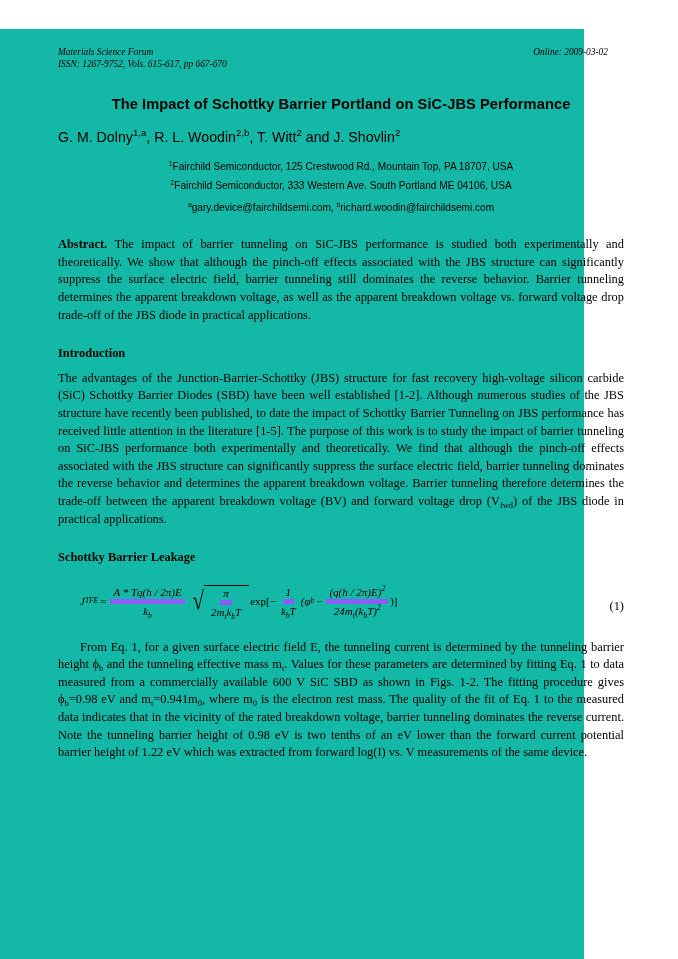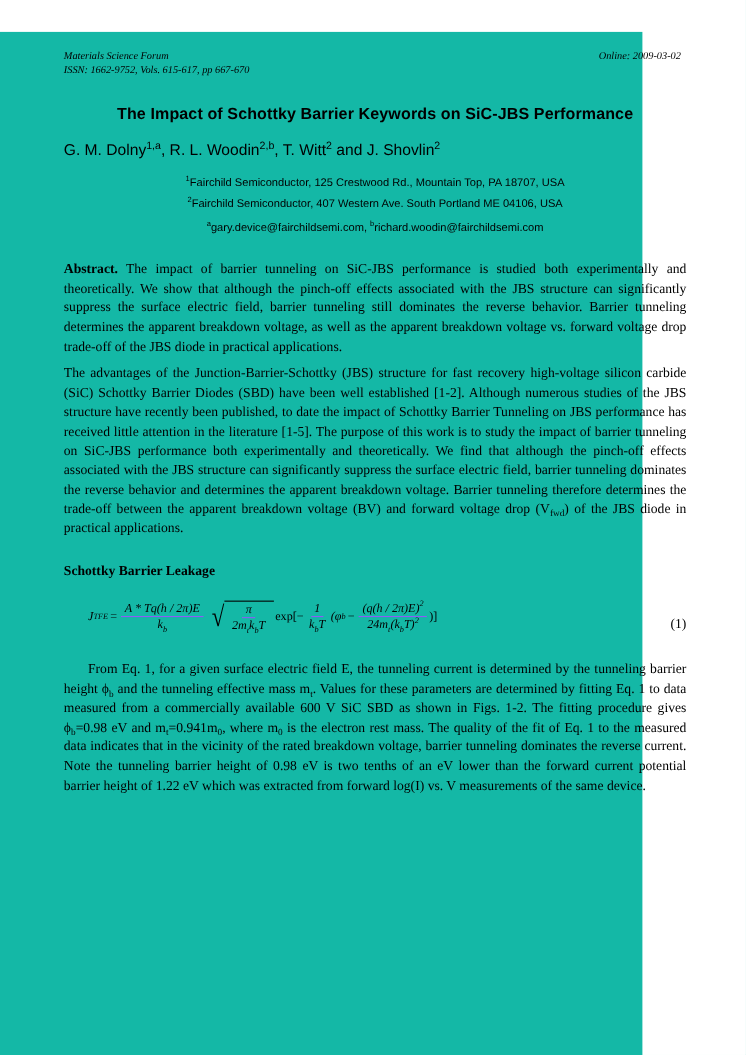--- a/index.html
+++ b/index.html
@@ -35,21 +35,21 @@
     position: relative;
     font-family: "Liberation Serif", serif;
     font-style: italic;
     font-size: 9.4px;
     line-height: 11.6px;
     color: #000;
   }
   .masthead-left { width: 420px; }
   .masthead-right {
     position: absolute;
-    right: 5px;
+    right: 16px;
     top: 0;
     font-style: italic;
     font-size: 9.4px;
     white-space: nowrap;
   }
 
   
   .title {
     margin-top: 26px;
     text-align: center;
@@ -148,21 +148,21 @@
   }
   .frac {
     display: inline-flex;
     flex-direction: column;
     align-items: center;
     vertical-align: middle;
     margin: 0 2px;
   }
   .frac > .num {
     padding: 0 3px 1px 3px;
-    border-bottom: 1px solid #8b5cf6;
+    border-bottom: 5px solid #8b5cf6;
     white-space: nowrap;
   }
   .frac > .den {
     padding: 1px 3px 0 3px;
     white-space: nowrap;
   }
   .sqrt {
     display: inline-flex;
     align-items: stretch;
     margin: 0 1px 0 4px;
@@ -187,39 +187,40 @@
 </style>
 </head>
 <body>
 
 <div class="page">
   <div class="content">
 
     <div class="masthead">
       <div class="masthead-left">
         <div>Materials Science Forum</div>
-        <div>ISSN: 1662-9752, Vols. 615-617, pp 667-670</div>
+        <div>ISSN: 1267-9752, Vols. 615-617, pp 667-670</div>
       </div>
       <div class="masthead-right">Online: 2009-03-02</div>
     </div>
 
-    <div class="title">The Impact of Schottky Barrier Keywords on SiC-JBS Performance</div>
+    <div class="title">The Impact of Schottky Barrier Portland on SiC-JBS Performance</div>
 
     <div class="authors"><span>G. M. Dolny</span><span class="sup">1,a</span><span>, </span><span>R. L. Woodin</span><span class="sup">2,b</span><span>, </span><span>T. Witt</span><span class="sup">2</span><span> and </span><span>J. Shovlin</span><span class="sup">2</span></div>
 
     <div class="affil">
       <div><span class="sup">1</span><span>Fairchild Semiconductor, 125 Crestwood Rd., Mountain Top, PA 18707, USA</span></div>
-      <div><span class="sup">2</span><span>Fairchild Semiconductor, 407 Western Ave. South Portland ME 04106, USA</span></div>
+      <div><span class="sup">2</span><span>Fairchild Semiconductor, 333 Western Ave. South Portland ME 04106, USA</span></div>
     </div>
 
     <div class="emails"><span class="sup">a</span><span>gary.device@fairchildsemi.com, </span><span class="sup">b</span><span>richard.woodin@fairchildsemi.com</span></div>
 
 
     <div class="abstract"><span class="lead">Abstract.</span><span> The impact of barrier tunneling on SiC-JBS performance is studied both experimentally and theoretically.  We show that although the pinch-off effects associated with the JBS structure can significantly suppress the surface electric field, barrier tunneling still dominates the reverse behavior. Barrier tunneling determines the apparent breakdown voltage, as well as the apparent breakdown voltage vs. forward voltage drop trade-off of the JBS diode in practical applications.</span></div>
 
+    <h2 class="section">Introduction</h2>
     <p class="para"><span>The advantages of the Junction-Barrier-Schottky (JBS) structure for fast recovery high-voltage silicon carbide (SiC) Schottky Barrier Diodes (SBD) have been well established [1-2].  Although numerous studies of the JBS structure have recently been published, to date the impact of Schottky Barrier Tunneling on JBS performance has received little attention in the literature [1-5]. The purpose of this work is to study the impact of barrier tunneling on SiC-JBS performance both experimentally and theoretically.  We find that although the pinch-off effects associated with the JBS structure can significantly suppress the surface electric field, barrier tunneling dominates the reverse behavior and determines the apparent breakdown voltage. Barrier tunneling therefore determines the trade-off between the apparent breakdown voltage (BV) and forward voltage drop (V</span><span class="sub">fwd</span><span>)  of the JBS diode in practical applications.</span></p>
 
     <h2 class="section">Schottky Barrier Leakage</h2>
 
     <div class="equation-row">
       <div class="equation">
         <span>J</span>
           <span class="sub">TFE</span>
         <span class="op">=</span>
         <span class="frac">

